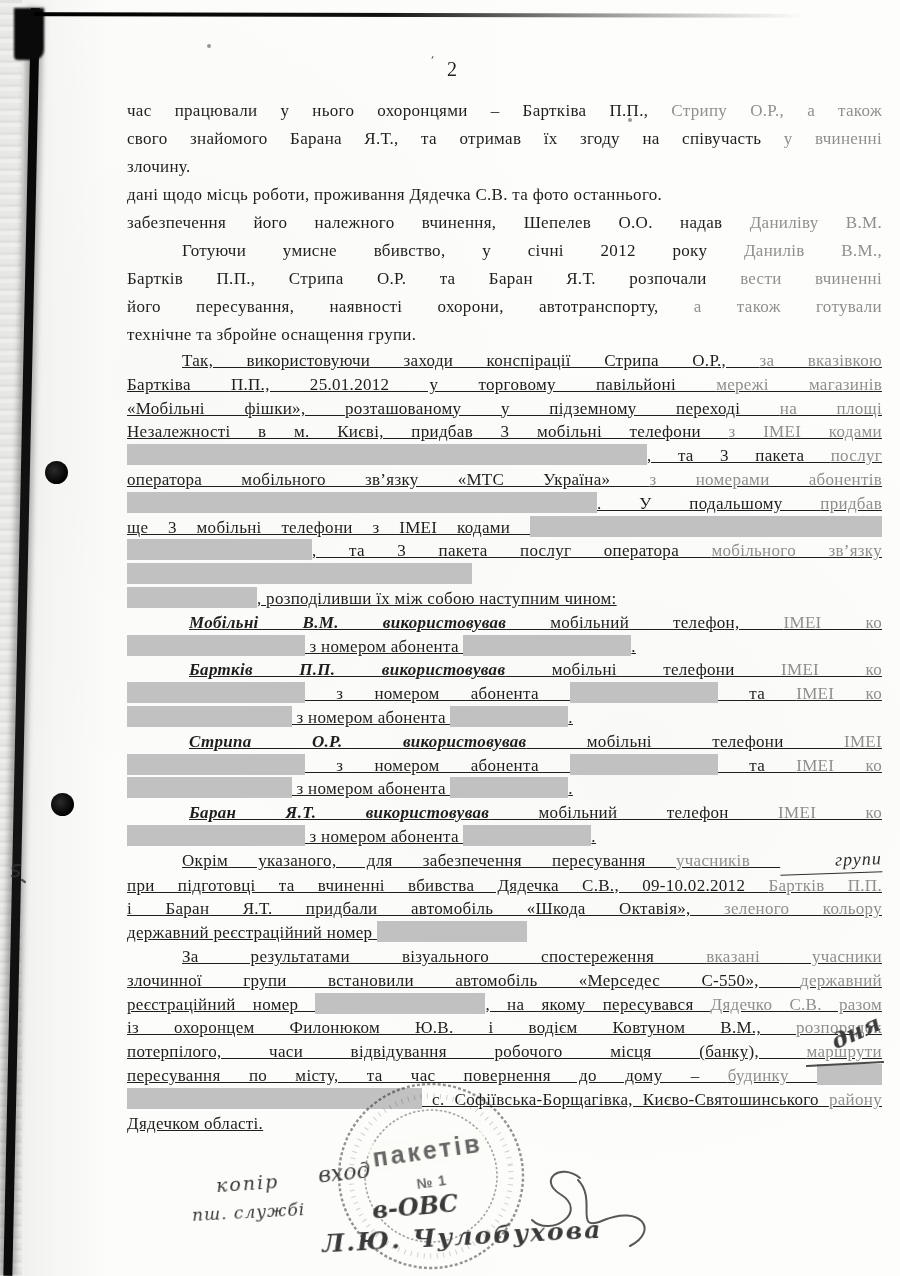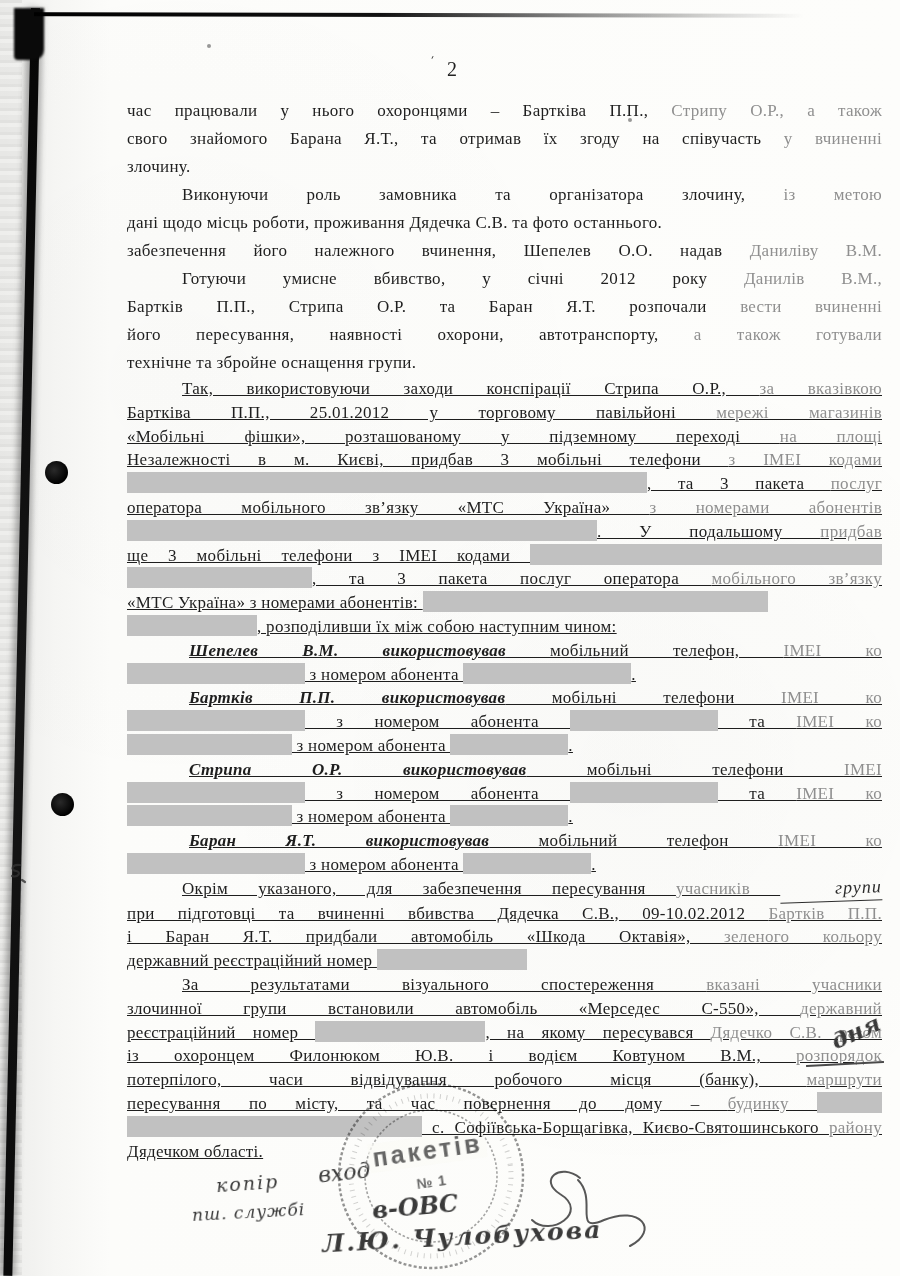--- a/index.html
+++ b/index.html
@@ -91,39 +91,38 @@
   <div class="speck" style="left:207px;top:44px;"></div>
   <div class="speck" style="left:628px;top:118px;"></div>
 
   <span class="tick">ˊ</span>
   <div id="page-number">2</div>
 
   <div id="text-block">
       <div class="ln lh28 jl"><span>час працювали у нього охоронцями – Бартківа П.П., </span><span class="fd">Стрипу О.Р., а також</span></div>
       <div class="ln lh28 jl"><span>свого знайомого Барана Я.Т., та отримав їх згоду на співучасть </span><span class="fd">у вчиненні</span></div>
       <div class="ln lh28"><span>злочину.</span></div>
-      <div class="ln lh28 jl ind"><span>Виконуючи роль замовника та організатора злочину, </span><span class="fd">із метою</span></div>
       <div class="ln lh28"><span>дані щодо місць роботи, проживання Дядечка С.В. та фото останнього.</span></div>
       <div class="ln lh28 jl"><span>забезпечення його належного вчинення, Шепелев О.О. надав </span><span class="fd">Даниліву В.М.</span></div>
       <div class="ln lh28 jl ind"><span>Готуючи умисне вбивство, у січні 2012 року </span><span class="fd">Данилів В.М.,</span></div>
       <div class="ln lh28 jl"><span>Бартків П.П., Стрипа О.Р. та Баран Я.Т. розпочали </span><span class="fd">вести вчиненні</span></div>
       <div class="ln lh28 jl"><span>його пересування, наявності охорони, автотранспорту, </span><span class="fd">а також готували</span></div>
       <div class="ln lh28"><span>технічне та збройне оснащення групи.</span></div>
       <div class="ln lh24 jl ind"><span>Так, використовуючи заходи конспірації Стрипа О.Р., </span><span class="fd">за вказівкою</span></div>
       <div class="ln lh24 jl"><span>Бартківа П.П., 25.01.2012 у торговому павільйоні </span><span class="fd">мережі магазинів</span></div>
       <div class="ln lh24 jl"><span>«Мобільні фішки», розташованому у підземному переході </span><span class="fd">на площі</span></div>
       <div class="ln lh24 jl"><span>Незалежності в м. Києві, придбав 3 мобільні телефони </span><span class="fd">з ІМЕІ кодами</span></div>
       <div class="ln lh24 jl"><span class="redact" style="width: 520px;"></span><span>, та 3 пакета </span><span class="fd">послуг</span></div>
       <div class="ln lh24 jl"><span>оператора мобільного зв’язку «МТС Україна» </span><span class="fd">з номерами абонентів</span></div>
       <div class="ln lh24 jl"><span class="redact" style="width: 470px;"></span><span>. У подальшому </span><span class="fd">придбав</span></div>
       <div class="ln lh24 jl"><span>ще 3 мобільні телефони з ІМЕІ кодами </span><span class="redact" style="width: 352px;"></span></div>
       <div class="ln lh24 jl"><span class="redact" style="width: 185px;"></span><span>, та 3 пакета послуг оператора </span><span class="fd">мобільного зв’язку</span></div>
-      <div class="ln lh24"><span>«МТС Україна» з номерами абонентів: </span><span class="redact" style="width: 345px;"></span></div>
+      <div class="ln lh24"><span class="redact" style="width: 345px;"></span></div>
       <div class="ln lh24"><span class="redact" style="width: 130px;"></span><span>, розподіливши їх між собою наступним чином:</span></div>
-      <div class="ln lh24 jl ind2"><span class="bi">Шепелев В.М. використовував</span><span> мобільний телефон, </span><span class="fd">ІМЕІ ко</span></div>
+      <div class="ln lh24 jl ind2"><span class="bi">Мобільні В.М. використовував</span><span> мобільний телефон, </span><span class="fd">ІМЕІ ко</span></div>
       <div class="ln lh24"><span class="redact" style="width: 178px;"></span><span> з номером абонента </span><span class="redact" style="width: 168px;"></span><span>.</span></div>
       <div class="ln lh24 jl ind2"><span class="bi">Бартків П.П. використовував</span><span> мобільні телефони </span><span class="fd">ІМЕІ ко</span></div>
       <div class="ln lh24 jl"><span class="redact" style="width: 178px;"></span><span> з номером абонента </span><span class="redact" style="width: 148px;"></span><span> та </span><span class="fd">ІМЕІ ко</span></div>
       <div class="ln lh24"><span class="redact" style="width: 165px;"></span><span> з номером абонента </span><span class="redact" style="width: 118px;"></span><span>.</span></div>
       <div class="ln lh24 jl ind2"><span class="bi">Стрипа О.Р. використовував</span><span> мобільні телефони </span><span class="fd">ІМЕІ</span></div>
       <div class="ln lh24 jl"><span class="redact" style="width: 178px;"></span><span> з номером абонента </span><span class="redact" style="width: 148px;"></span><span> та </span><span class="fd">ІМЕІ ко</span></div>
       <div class="ln lh24"><span class="redact" style="width: 165px;"></span><span> з номером абонента </span><span class="redact" style="width: 118px;"></span><span>.</span></div>
       <div class="ln lh24 jl ind2"><span class="bi">Баран Я.Т. використовував</span><span> мобільний телефон </span><span class="fd">ІМЕІ ко</span></div>
       <div class="ln lh24"><span class="redact" style="width: 178px;"></span><span> з номером абонента </span><span class="redact" style="width: 128px;"></span><span>.</span></div>
       <div class="ln lh24 jl ind"><span>Окрім указаного, для забезпечення пересування </span><span class="fd">учасників </span><span class="hw-inline">групи</span></div>

